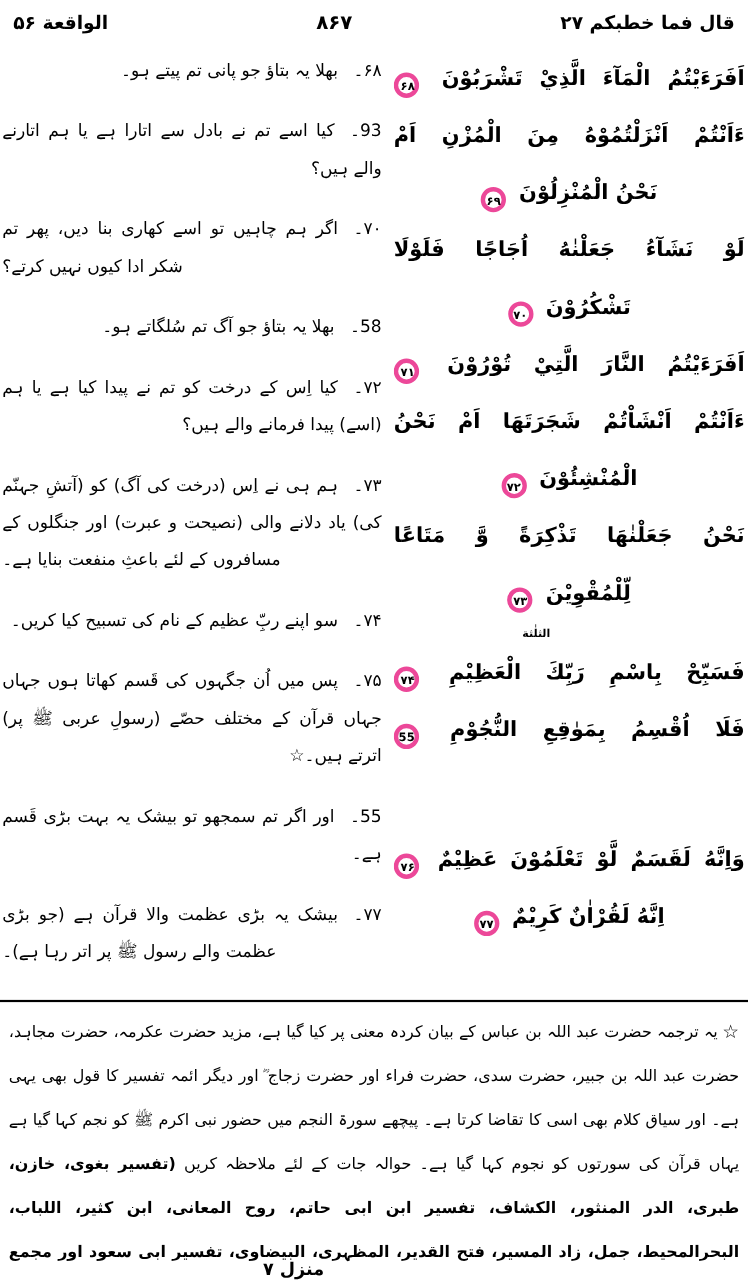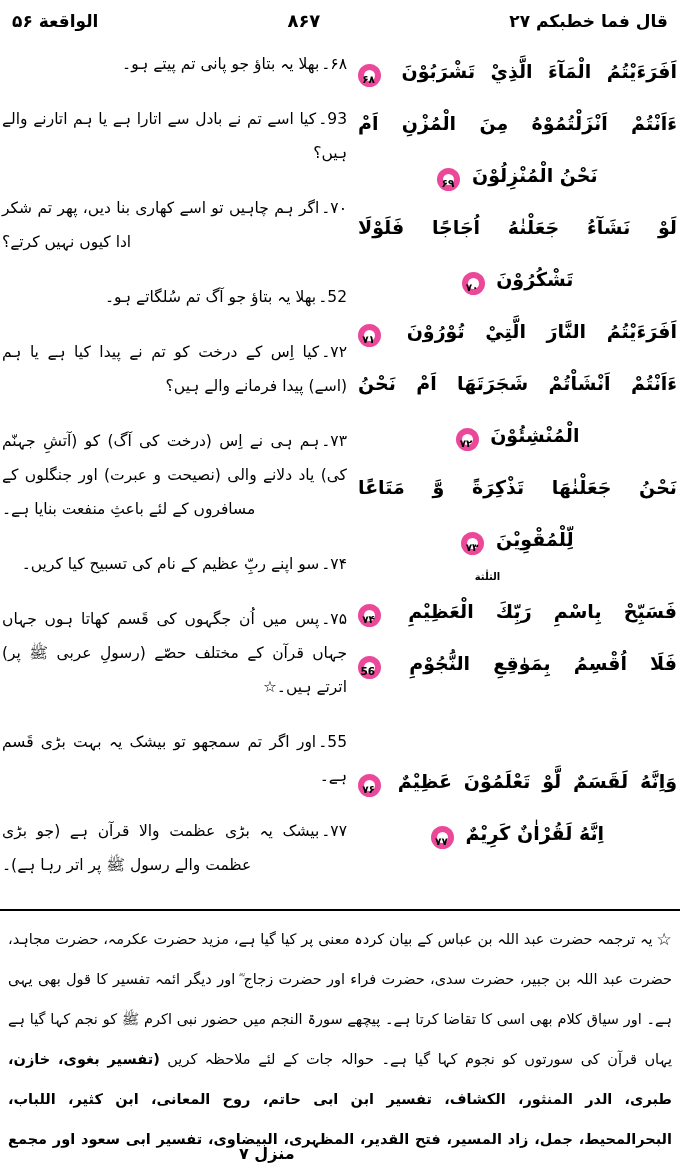--- a/index.html
+++ b/index.html
@@ -25,37 +25,37 @@
   
   .ar-line{
     direction:rtl;font-weight:bold;font-size:19px;
     line-height:52px;height:52px;overflow:hidden;white-space:nowrap;
   }
   .align-full{text-align:justify;text-align-last:justify;white-space:normal;}
   .align-center{text-align:center;text-align-last:center;white-space:normal;}
   .vnum-circle{
     display:inline-block;box-sizing:border-box;
     width:23px;height:23px;line-height:19px;
-    border:6px solid #ec4899;border-radius:50%;
+    border:4px solid #ec4899;border-radius:50%;
     font-size:10.5px;font-weight:bold;text-align:center;
     vertical-align:-5px;margin-right:5px;letter-spacing:0;
   }
   .hizb-marker{
     direction:rtl;text-align:center;padding-right:60px;
     font-size:10px;font-weight:bold;height:16px;line-height:16px;margin-top:4px;
   }
   .vgap{height:66px;}
 
   
   .uverse{
     direction:rtl;text-align:justify;
     margin:0 0 21px 0;font-size:15.5px;line-height:34px;
   }
   .uverse.last-left{text-align-last:left;}
-  .unum{margin-left:2px;}
+  .unum{margin-left:14px;}
 
   
   .footrule{border:none;border-top:2.5px solid #000;margin:6px 0 0 0;}
   .footnote{
     direction:rtl;text-align:justify;
     padding:8px 8px 0 8px;font-size:14.5px;line-height:40px;
   }
   .fstar{font-size:17px;vertical-align:-1px;margin-left:4px;}
   .frefs{font-weight:bold;}
 
@@ -83,21 +83,21 @@
 
   <p class="uverse">
     <span class="unum">93۔</span><span class="utext">کیا اسے تم نے بادل سے اتارا ہے یا ہم اتارنے والے ہیں؟</span>
   </p>
 
   <p class="uverse last-left">
     <span class="unum">۷۰۔</span><span class="utext">اگر ہم چاہیں تو اسے کھاری بنا دیں، پھر تم شکر ادا کیوں نہیں کرتے؟</span>
   </p>
 
   <p class="uverse">
-    <span class="unum">52۔</span><span class="utext">بھلا یہ بتاؤ جو آگ تم سُلگاتے ہو۔</span>
+    <span class="unum">58۔</span><span class="utext">بھلا یہ بتاؤ جو آگ تم سُلگاتے ہو۔</span>
   </p>
 
   <p class="uverse">
     <span class="unum">۷۲۔</span><span class="utext">کیا اِس کے درخت کو تم نے پیدا کیا ہے یا ہم (اسے) پیدا فرمانے والے ہیں؟</span>
   </p>
 
   <p class="uverse last-left">
     <span class="unum">۷۳۔</span><span class="utext">ہم ہی نے اِس (درخت کی آگ) کو (آتشِ جہنّم کی) یاد دلانے والی (نصیحت و عبرت) اور جنگلوں کے مسافروں کے لئے باعثِ منفعت بنایا ہے۔</span>
   </p>
 
@@ -168,21 +168,21 @@
     <span class="vnum-circle">۷۳</span>
   </div>
 <div class="hizb-marker">الثلٰثة</div>
   <div class="ar-line align-full">
     <span class="ar-text">فَسَبِّحْ بِاسْمِ رَبِّكَ الْعَظِيْمِ</span>
     <span class="vnum-circle">۷۴</span>
   </div>
 
   <div class="ar-line align-full">
     <span class="ar-text">فَلَا اُقْسِمُ بِمَوٰقِعِ النُّجُوْمِ</span>
-    <span class="vnum-circle">56</span>
+    <span class="vnum-circle">55</span>
   </div>
 <div class="vgap"></div>
   <div class="ar-line align-full">
     <span class="ar-text">وَاِنَّهُ لَقَسَمٌ لَّوْ تَعْلَمُوْنَ عَظِيْمٌ</span>
     <span class="vnum-circle">۷۶</span>
   </div>
 
   <div class="ar-line align-center">
     <span class="ar-text">اِنَّهُ لَقُرْاٰنٌ كَرِيْمٌ</span>
     <span class="vnum-circle">۷۷</span>

